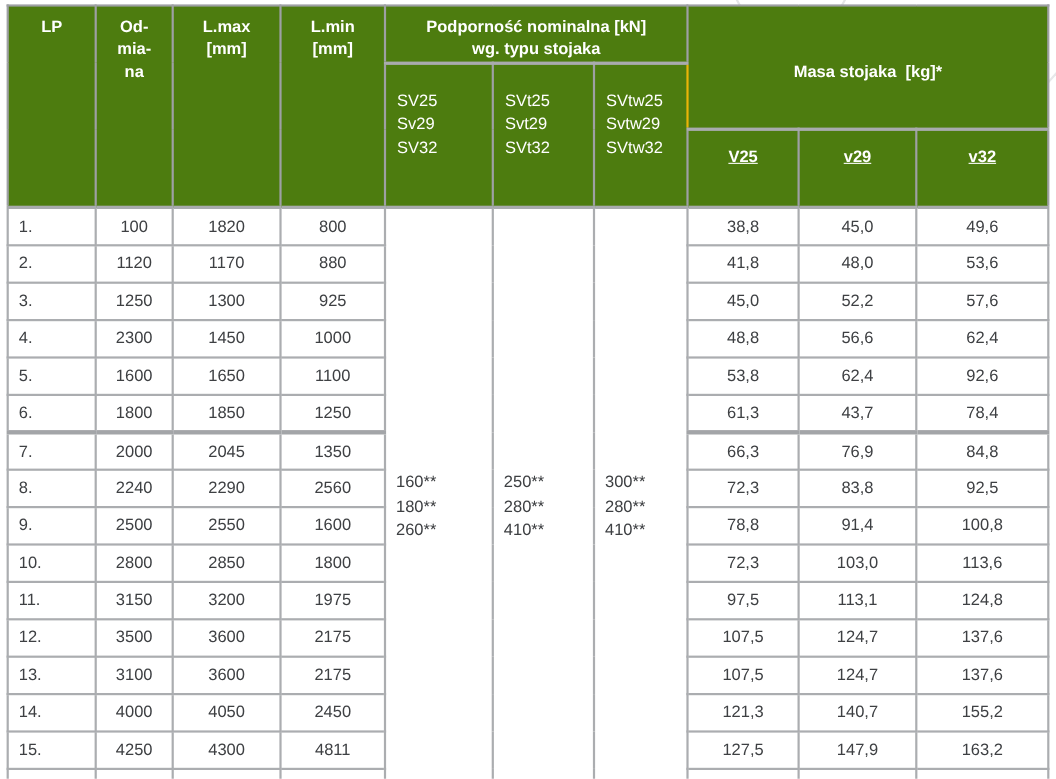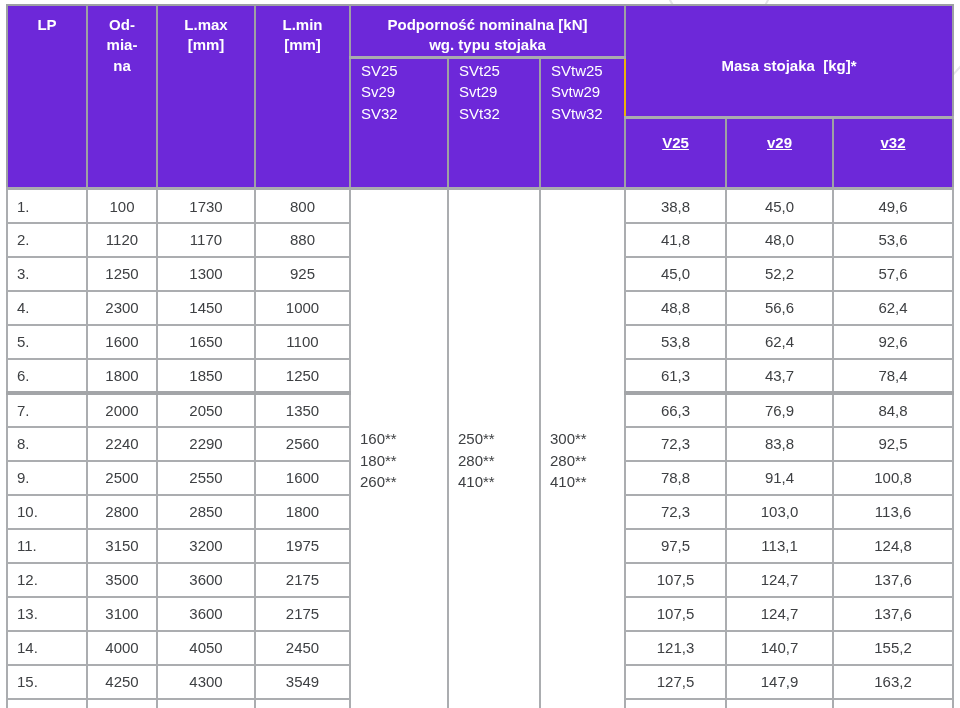--- a/index.html
+++ b/index.html
@@ -30,39 +30,39 @@
   table.spec {
     border-collapse: collapse;
     table-layout: fixed;
     width: 946px;
     border: 2px solid #7a7c7f;
     border-bottom: 4px solid #74767a;
   }
 
   
   thead th {
-    background: #6d28d9;
+    background: #4d7c0f;
     color: #ffffff;
     border: 2px solid #9ea0a4;
     font-size: 15px;
     font-weight: bold;
     text-align: center;
     vertical-align: top;
     padding-top: 9px;
     line-height: 1.35;
     border-bottom: 3px solid #a9abae;
   }
   tr.hr-a { height: 51px; }
   tr.hr-b { height: 22px; }
   tr.hr-c { height: 71px; }
 
   th.sub {
     font-weight: normal;
     text-align: left;
-    padding: 1px 4px 0 10px;
+    padding: 22px 4px 0 10px;
     line-height: 1.45;
     font-size: 15px;
   }
   th.vlabel { padding-top: 14px; text-decoration: underline; }
   th.masa   { white-space: pre-wrap; }
   th.masa-sep { border-left: 2px solid #eab308; }
 
   
   tbody td {
     background: #ffffff;
@@ -148,21 +148,21 @@
       <tr class="hr-c">
         <th class="vlabel masa-sep">V25</th>
         <th class="vlabel">v29</th>
         <th class="vlabel">v32</th>
       </tr>
     </thead>
     <tbody>
         <tr>
           <td class="lp">1.</td>
           <td>100</td>
-          <td>1730</td>
+          <td>1820</td>
           <td>800</td>
           <td class="span-cell" rowspan="16">
             <div>160**</div>
             <div>180**</div>
             <div>260**</div>
           </td>
           <td class="span-cell" rowspan="16">
             <div>250**</div>
             <div>280**</div>
             <div>410**</div>
@@ -217,21 +217,21 @@
           <td>1800</td>
           <td>1850</td>
           <td>1250</td>
           <td>61,3</td>
           <td>43,7</td>
           <td>78,4</td>
         </tr>
         <tr class="group-start">
           <td class="lp">7.</td>
           <td>2000</td>
-          <td>2050</td>
+          <td>2045</td>
           <td>1350</td>
           <td>66,3</td>
           <td>76,9</td>
           <td>84,8</td>
         </tr>
         <tr>
           <td class="lp">8.</td>
           <td>2240</td>
           <td>2290</td>
           <td>2560</td>
@@ -290,21 +290,21 @@
           <td>4050</td>
           <td>2450</td>
           <td>121,3</td>
           <td>140,7</td>
           <td>155,2</td>
         </tr>
         <tr>
           <td class="lp">15.</td>
           <td>4250</td>
           <td>4300</td>
-          <td>3549</td>
+          <td>4811</td>
           <td>127,5</td>
           <td>147,9</td>
           <td>163,2</td>
         </tr>
         <tr>
           <td class="lp">16.</td>
           <td>4500</td>
           <td>4550</td>
           <td>2700</td>
           <td>133,8</td>

